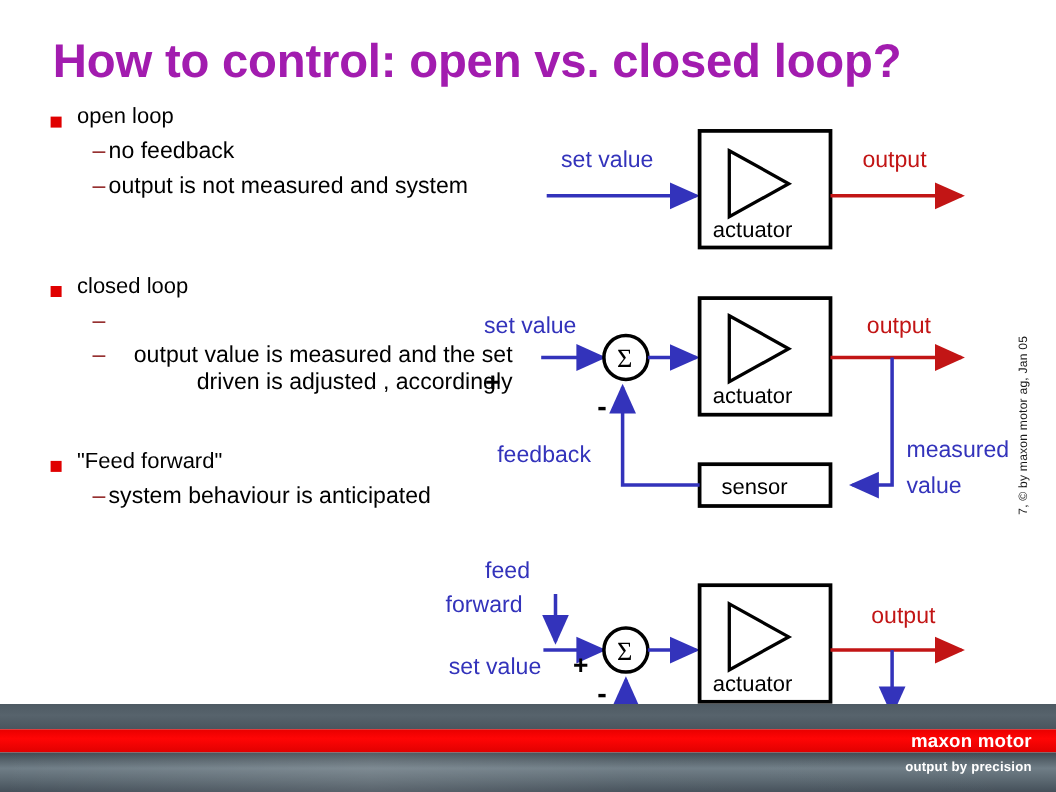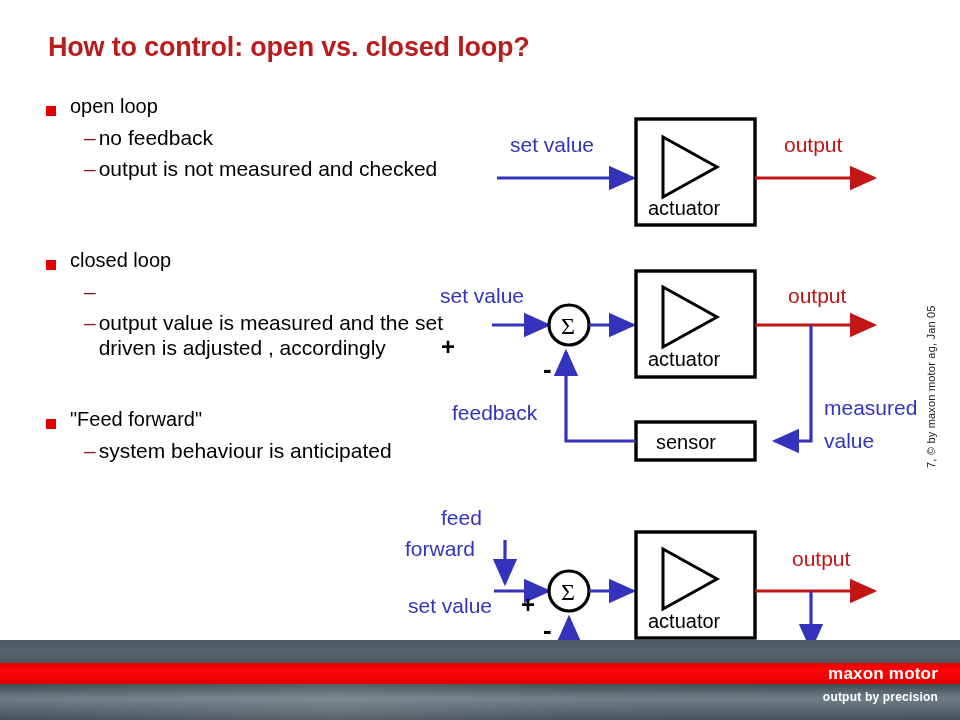--- a/index.html
+++ b/index.html
@@ -8,21 +8,21 @@
     background:#ffffff;
     font-family:"Liberation Sans", sans-serif;
     overflow:hidden;
     position:relative;
   }
   .slide{position:absolute;inset:0;}
 
   
   .title{
     position:absolute;left:48px;top:32px;
-    font-size:27px;font-weight:bold;color:#b91c1c;
+    font-size:43px;font-weight:bold;color:#a21caf;
     letter-spacing:-0.2px;
     white-space:nowrap;
   }
 
   
   .bullets{position:absolute;left:46px;top:95px;width:420px;}
   .group{margin-bottom:6px;}
   .lvl1{
     display:flex;align-items:flex-start;
     font-size:20px;color:#000;line-height:1.18;
@@ -34,21 +34,21 @@
   }
   .lvl2{
     display:flex;align-items:flex-start;
     font-size:21px;color:#000;line-height:1.2;
     margin:6px 0 6px 38px;
   }
   .dash{
     color:#8b1a1a;font-size:21px;line-height:1.2;
     margin-right:3px;flex:none;font-weight:500;
   }
-  .lvl2 .txt{display:block;}
+  .lvl2 .txt{display:block;text-align:right;}
 
   .g1{margin-top:0;}
   .g2{margin-top:68px;}
   .g3{margin-top:48px;}
 
   
   .diagrams{position:absolute;left:0;top:0;width:960px;height:660px;}
   svg{display:block;}
 
   text{font-family:"Liberation Sans", sans-serif;}
@@ -110,21 +110,21 @@
       <div class="lvl1">
         <span class="sq"></span>
         <span>open loop</span>
       </div>
       <div class="lvl2">
         <span class="dash">–</span>
         <span class="txt">no feedback</span>
       </div>
       <div class="lvl2">
         <span class="dash">–</span>
-        <span class="txt">output is not measured and checked</span>
+        <span class="txt">output is not measured and system</span>
       </div>
     </div>
 
     <div class="group g2">
       <div class="lvl1">
         <span class="sq"></span>
         <span>closed loop</span>
       </div>
       <div class="lvl2">
         <span class="dash">–</span>

